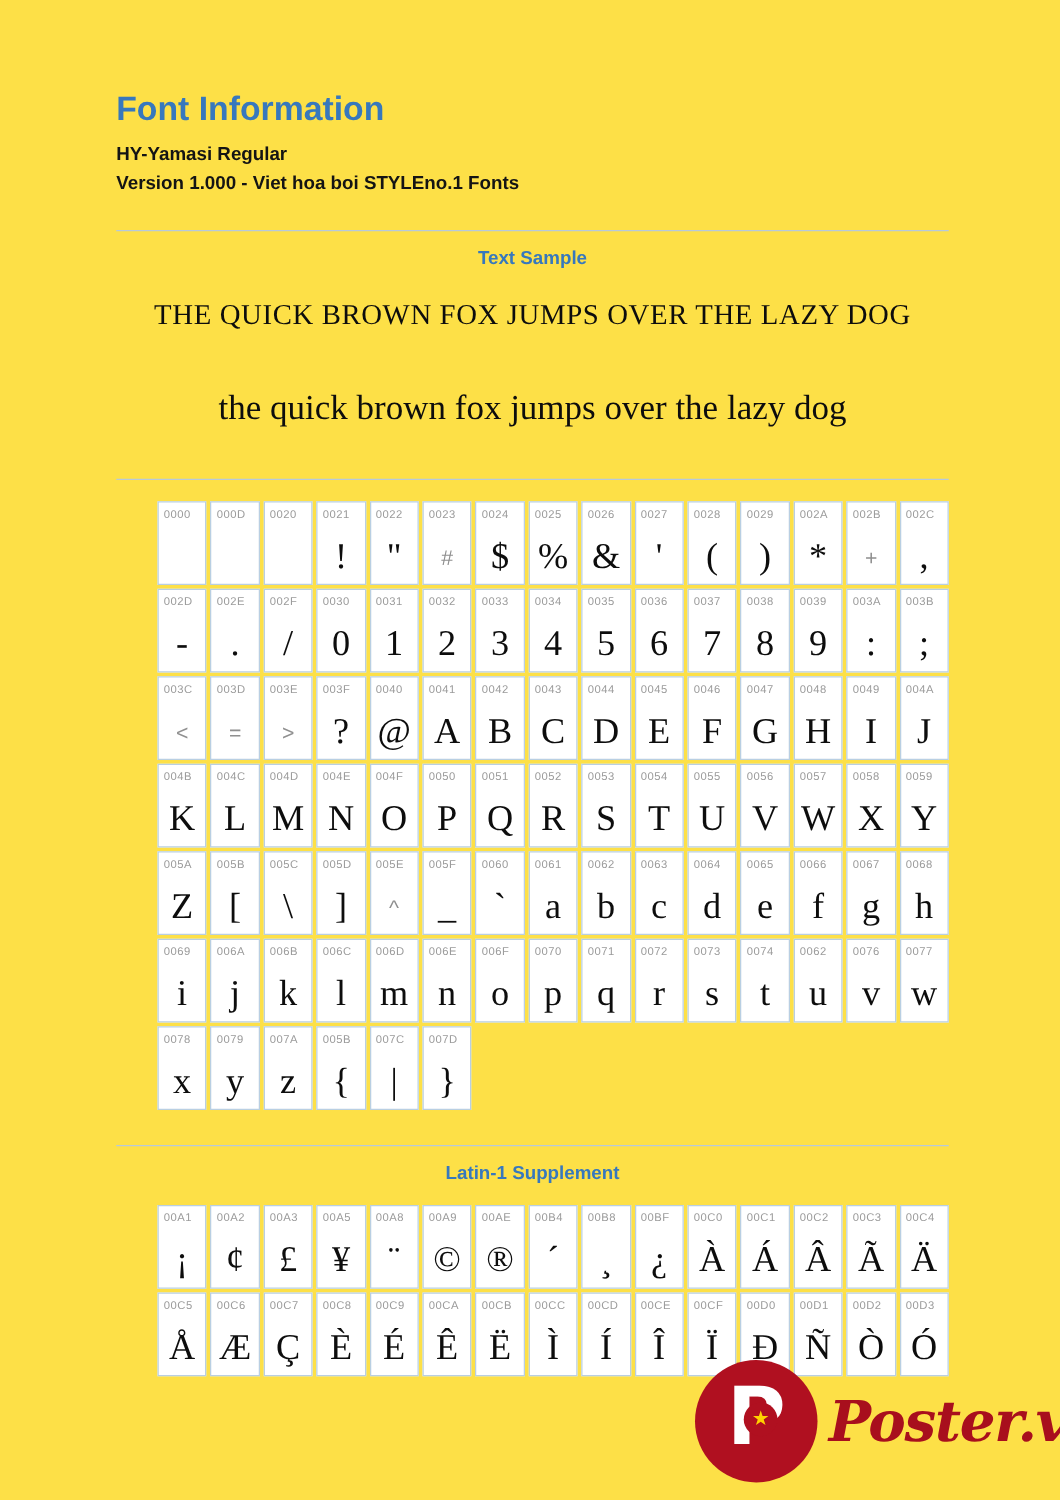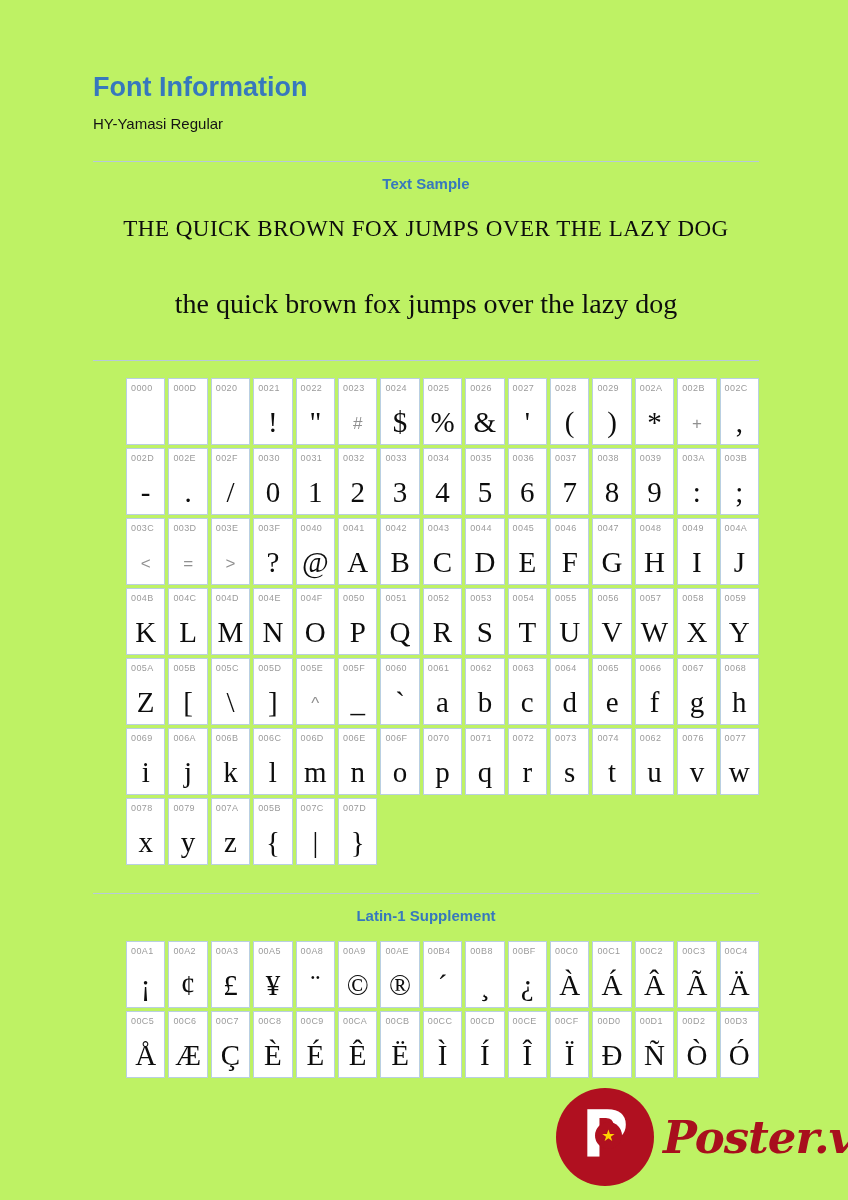--- a/index.html
+++ b/index.html
@@ -1,27 +1,27 @@
 <!DOCTYPE html>
 <html><head>
 <meta charset="utf-8">
 <style>
   * { margin:0; padding:0; box-sizing:border-box; }
   html,body { background:#ffffff; }
   .page {
     position:relative; width:848px; height:1200px; margin:0 auto;
-    background:#bef264; overflow:hidden;
+    background:#fde047; overflow:hidden;
     font-family:"Liberation Sans", sans-serif; color:#1a1a1a;
   }
   .content { position:absolute; left:93px; top:0; width:666px; }
 
   
   .hdr { padding-top:72px; }
   .hdr h1 { font-size:27px; font-weight:bold; color:#3778bd; margin-bottom:9px; }
-  .meta { font-size:15px; font-weight:normal; line-height:23px; color:#141414; }
+  .meta { font-size:15px; font-weight:bold; line-height:23px; color:#141414; }
 
   hr.divider { border:none; border-top:1px solid #b7c9da; margin-top:26px; }
 
   h2.sec { font-size:15px; font-weight:bold; color:#3778bd; margin-top:13px;text-align:center; }
 
   
   .sample-upper {
     margin-top:24px; text-align:center;
     font-family:"Liberation Serif", serif; font-size:23px; color:#0d0d0d;
     letter-spacing:0.5px;
@@ -79,20 +79,21 @@
 </style>
 </head>
 <body>
 
 <div class="page">
   <div class="content">
 
     <div class="hdr">
       <h1>Font Information</h1>
       <div class="meta">HY-Yamasi Regular</div>
+      <div class="meta">Version 1.000 - Viet hoa boi STYLEno.1 Fonts</div>
     </div>
 
     <hr class="divider">
 
     <section>
       <h2 class="sec">Text Sample</h2>
       <div class="sample-upper">THE QUICK BROWN FOX JUMPS OVER THE LAZY DOG</div>
       <div class="sample-lower">the quick brown fox jumps over the lazy dog</div>
     </section>
 

